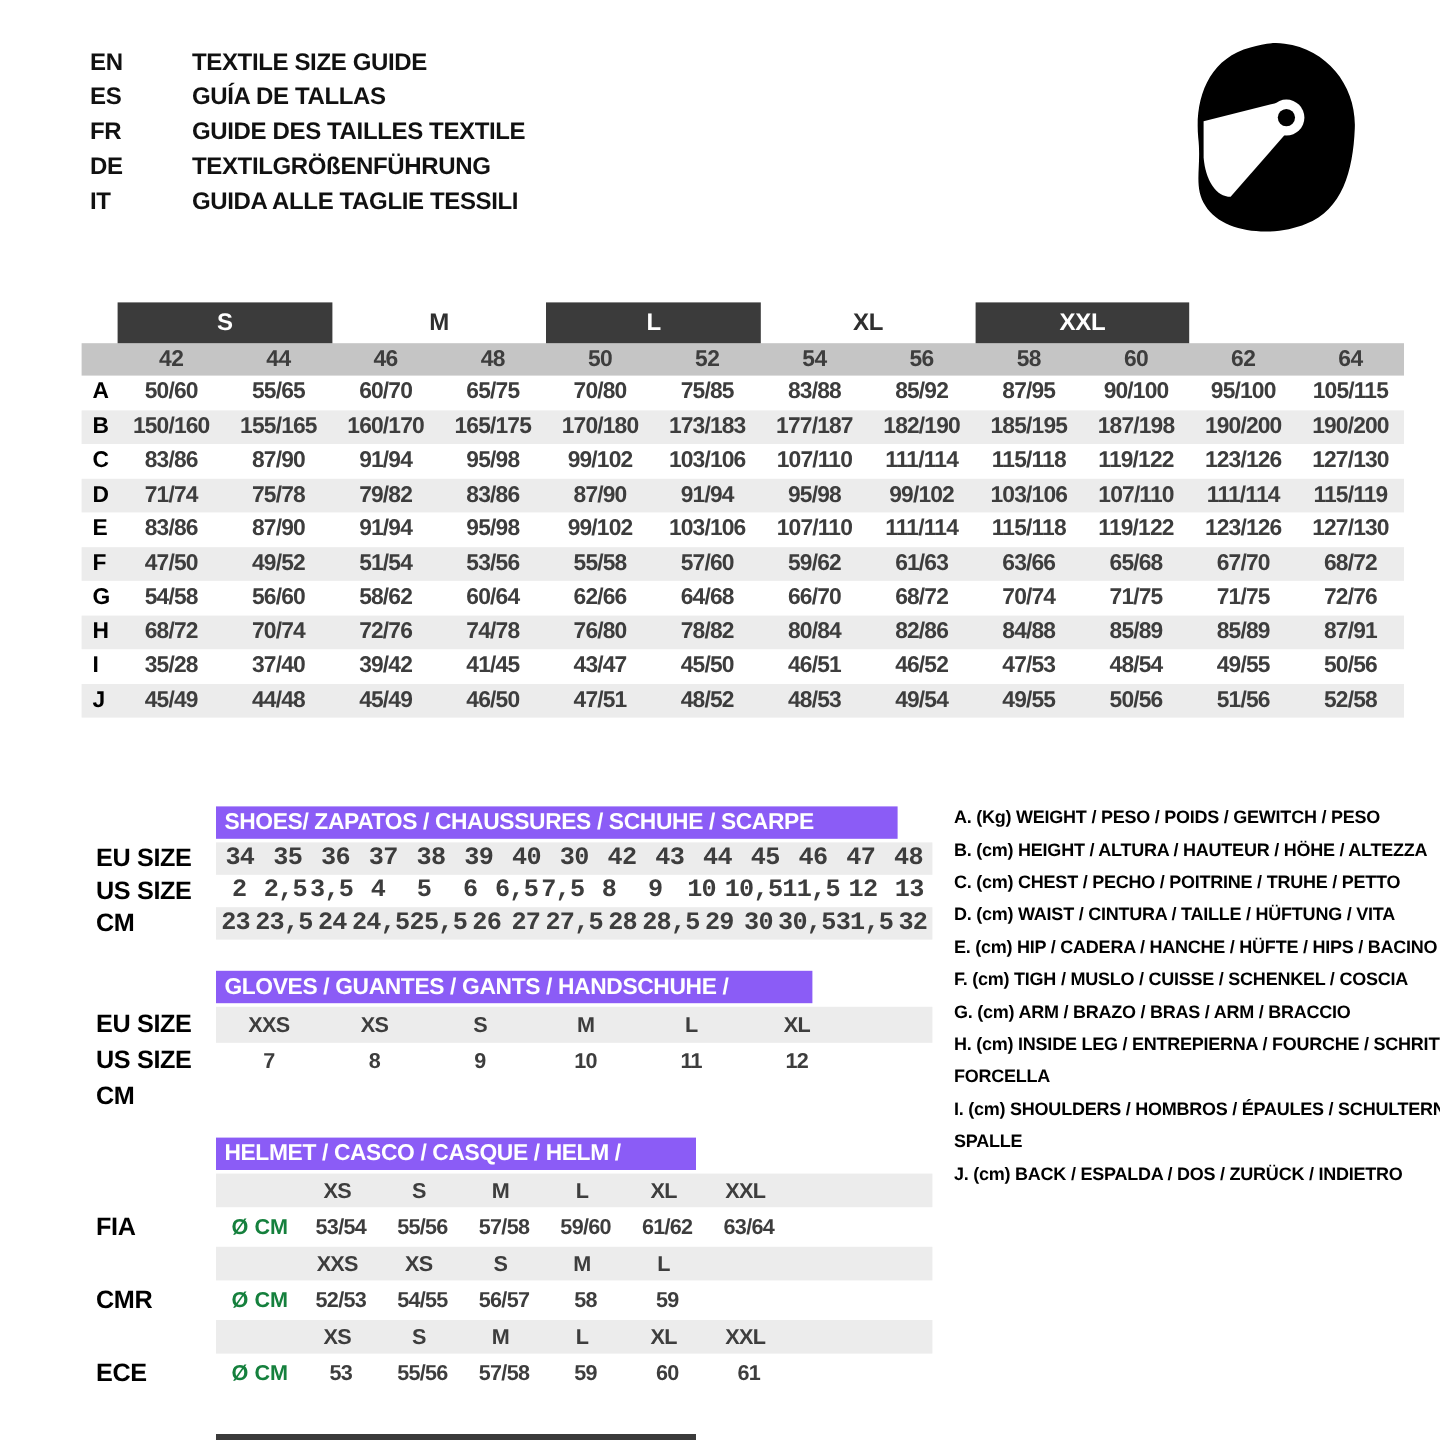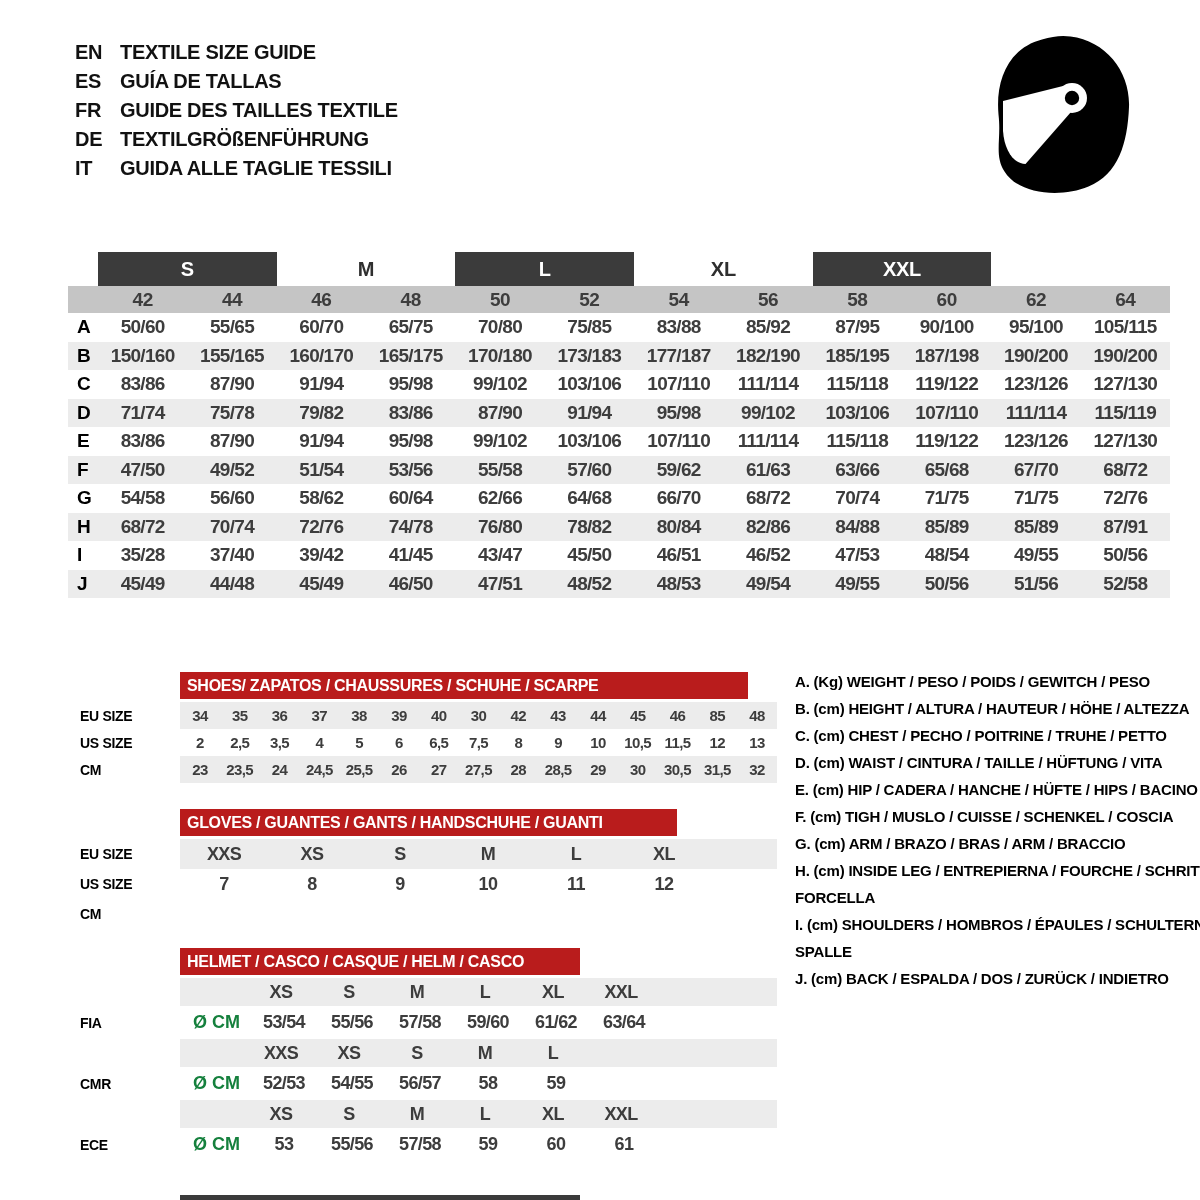--- a/index.html
+++ b/index.html
@@ -5,21 +5,21 @@
   * { margin:0; padding:0; box-sizing:border-box; }
   html,body { background:#fff; }
   body {
     width:1200px; height:1200px; position:relative; overflow:hidden;
     font-family:"Liberation Sans", sans-serif; color:#111;
   }
   .page { position:absolute; inset:0; }
 
   
   .langs { position:absolute; left:75px; top:38px; }
-  .lang-row { display:flex; line-height:29px; }
+  .lang-row { display:flex; line-height:29px;gap:40px; }
   .lang-code { width:45px; font-weight:bold; font-size:20px; letter-spacing:-0.3px; }
   .lang-title { font-weight:bold; font-size:20px; letter-spacing:-0.3px; }
 
   
   .helmet-ico { position:absolute; left:985px; top:32px; width:150px; height:165px; }
   .helmet-ico svg { width:100%; height:100%; }
 
   
   .textile { position:absolute; left:68px; top:252px; width:1102px; }
   .row13 { display:flex; width:100%; }
@@ -33,36 +33,36 @@
   .num-cell { text-align:center; font-weight:bold; font-size:19px; line-height:27px;
               color:#3d3d3d; letter-spacing:-0.5px; }
   .t-row { height:28.5px; align-items:center; }
   .t-row:nth-child(even) { background:#ececec; }
   .t-label { font-weight:bold; font-size:19px; color:#000; padding-left:9px; line-height:28.5px; }
   .t-cell { text-align:center; font-weight:bold; font-size:19px; color:#3d3d3d;
             letter-spacing:-0.7px; line-height:28.5px; }
 
   
   .bottom-left { position:absolute; left:68px; top:672px; width:712px; }
-  .side-label { flex:0 0 112px; font-weight:bold; font-size:14px; color:#000;
+  .side-label { flex:0 0 112px; font-weight:bold; font-size:21px; color:#000;
                 padding-left:12px; letter-spacing:-0.3px; }
-  .sec-bar { margin-left:112px; height:27px; background:#b91c1c; color:#fff;
-             font-weight:bold; font-size:16px; line-height:27px; padding-left:7px;
+  .sec-bar { margin-left:112px; height:27px; background:#8b5cf6; color:#fff;
+             font-weight:bold; font-size:19px; line-height:27px; padding-left:7px;
              letter-spacing:-0.3px; margin-bottom:3px; }
   .shoes .sec-bar  { width:568px; }
   .gloves .sec-bar { width:497px; }
   .helmetT .sec-bar{ width:400px; }
   .sub-row { display:flex; align-items:center; }
   .shoes .sub-row { height:27px; }
   .gloves .sub-row { height:30px; }
   .cells-strip { width:597px; height:100%; display:grid; align-items:center; }
   .shoes  .cells-strip { grid-template-columns:repeat(15,1fr); }
   .gloves .cells-strip { grid-template-columns:repeat(6,88px) 1fr; }
   .sub-row:nth-child(even) .cells-strip { background:#ececec; }
-  .s-cell { text-align:center; font-weight:bold; font-size:15px; color:#3d3d3d; letter-spacing:-0.6px; }
+  .s-cell { text-align:center; font-weight:bold; font-size:21px; color:#3d3d3d; letter-spacing:-0.6px;font-family:Liberation Mono, monospace; }
   .g-cell { text-align:center; font-weight:bold; font-size:18px; color:#3d3d3d; letter-spacing:-0.6px; }
   .gloves { margin-top:26px; }
   .helmetT { margin-top:19px; }
   .h-sizes, .h-values { display:flex; align-items:center; }
   .h-sizes { height:28px; }
   .h-values { height:33px;justify-content:space-between; }
   .h-strip { width:597px; height:100%; display:flex; align-items:center; }
   .h-sizes .h-strip { background:#ececec; }
   .h-unit { flex:0 0 67px; text-align:center; font-weight:bold; font-size:18px; color:#15803d; }
   .h-cells { display:grid; grid-template-columns:repeat(6,68px); }
@@ -365,21 +365,21 @@
             <div class="s-cell">37</div>
             <div class="s-cell">38</div>
             <div class="s-cell">39</div>
             <div class="s-cell">40</div>
             <div class="s-cell">30</div>
             <div class="s-cell">42</div>
             <div class="s-cell">43</div>
             <div class="s-cell">44</div>
             <div class="s-cell">45</div>
             <div class="s-cell">46</div>
-            <div class="s-cell">85</div>
+            <div class="s-cell">47</div>
             <div class="s-cell">48</div>
           </div>
         </div>
 
         <div class="sub-row">
           <div class="side-label">US SIZE</div>
           <div class="cells-strip">
             <div class="s-cell">2</div>
             <div class="s-cell">2,5</div>
             <div class="s-cell">3,5</div>

